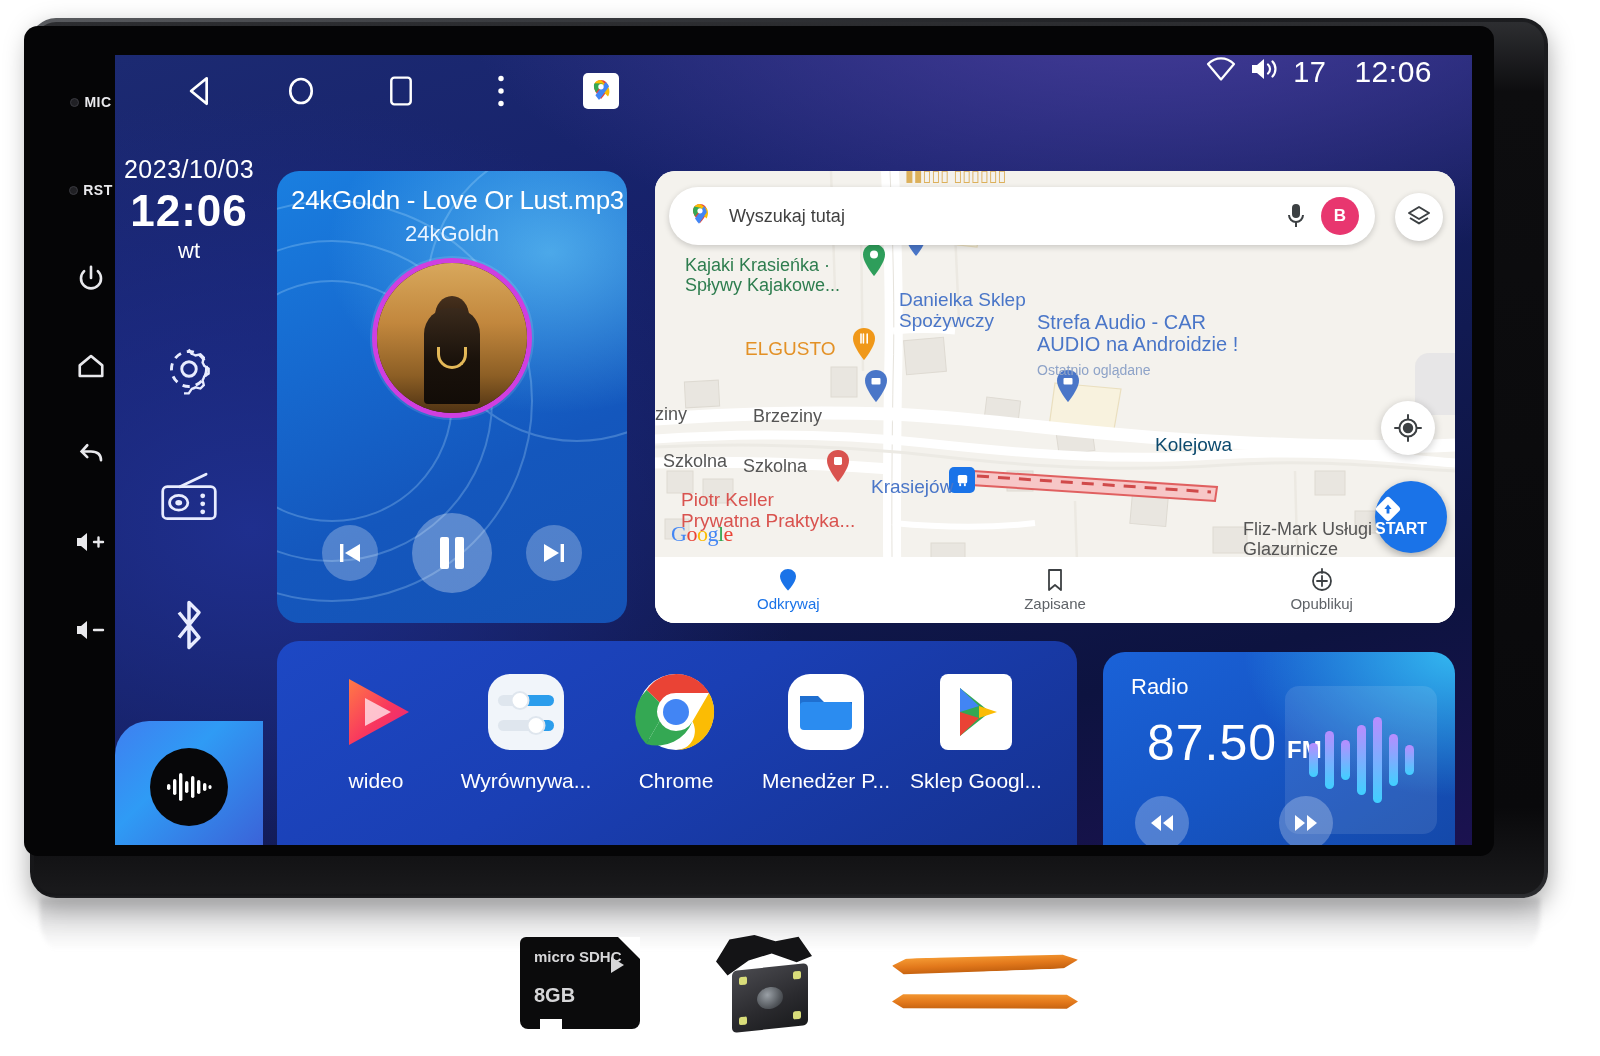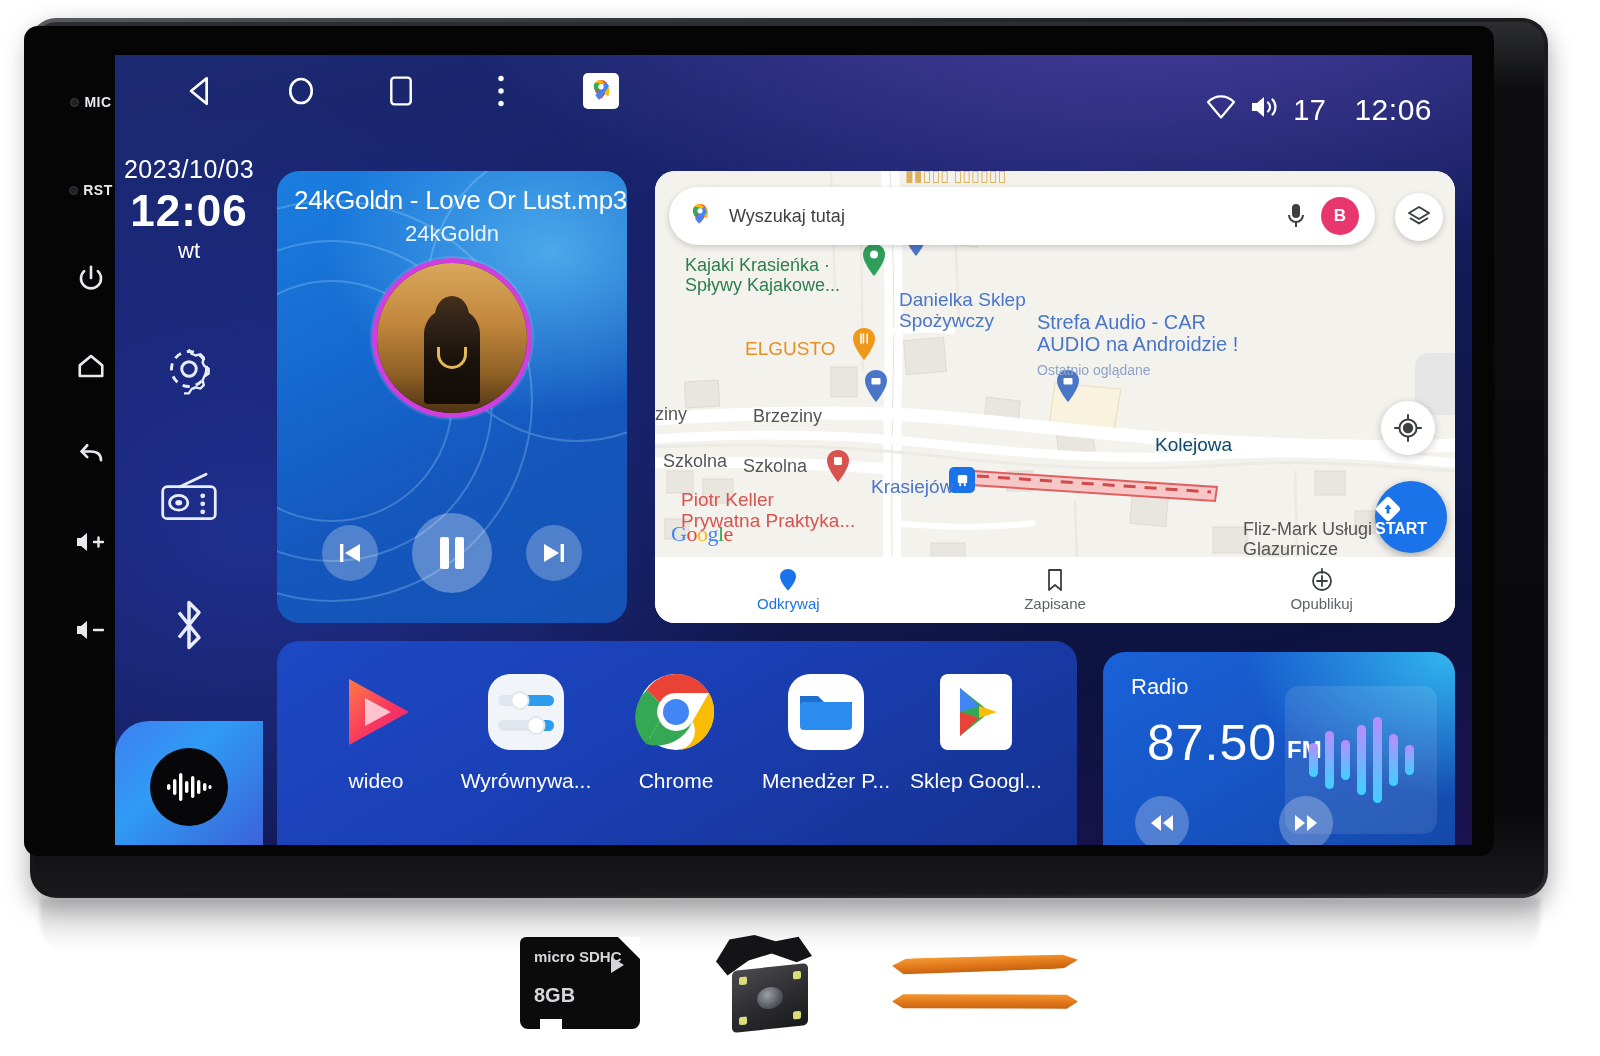--- a/index.html
+++ b/index.html
@@ -55,21 +55,21 @@
     z-index:5; overflow:hidden;
     background:
       radial-gradient(1200px 520px at 76% -10%, #4a3f9e 0%, rgba(74,63,158,0) 58%),
       radial-gradient(900px 700px at 10% 60%, #1f2f8e 0%, rgba(31,47,142,0) 62%),
       linear-gradient(165deg,#1c2a72 0%,#16216a 28%,#111a52 55%,#0d1340 78%,#1b1250 100%);
   }
 
   
   #statusbar{
     position:absolute; left:0; top:0; width:100%; height:72px;
-    display:flex; align-items:flex-end; z-index:10;
+    display:flex; align-items:flex-start; z-index:10;
   }
   #nav-icons{ display:flex; align-items:center; gap:0; padding-left:36px; }
   .nav-btn{ width:100px; height:72px; display:flex; align-items:center; justify-content:center; }
   #status-right{
     margin-left:auto; display:flex; align-items:center; gap:12px; padding-right:40px;
     color:#fff; font-size:29px; letter-spacing:.5px;
   }
   #status-right .vol-num{ font-size:29px; }
   #status-clock{ font-size:30px; margin-left:16px; }
 
@@ -103,21 +103,21 @@
 
   
   #music-card{
     left:162px; top:116px; width:350px; height:452px;
     background:
       radial-gradient(360px 260px at 78% 18%, rgba(120,220,255,.55) 0%, rgba(120,220,255,0) 62%),
       linear-gradient(155deg,#1a7fe0 0%,#1669cf 35%,#1457bd 65%,#1552b5 100%);
   }
   #music-card .rings{ position:absolute; inset:0; opacity:.25; }
   #music-title{
-    position:absolute; top:14px; left:0; width:100%; text-align:right;
+    position:absolute; top:14px; left:14px; width:100%; text-align:left;
     color:#fff; font-size:26px; letter-spacing:-.3px; white-space:nowrap;
   }
   #music-artist{
     position:absolute; top:50px; left:0; width:100%; text-align:center;
     color:#eaf4ff; font-size:22px;
   }
   #album-art{
     position:absolute; left:50%; top:92px; transform:translateX(-50%);
     width:150px; height:150px; border-radius:50%;
     background:#2a1a10; overflow:hidden;

